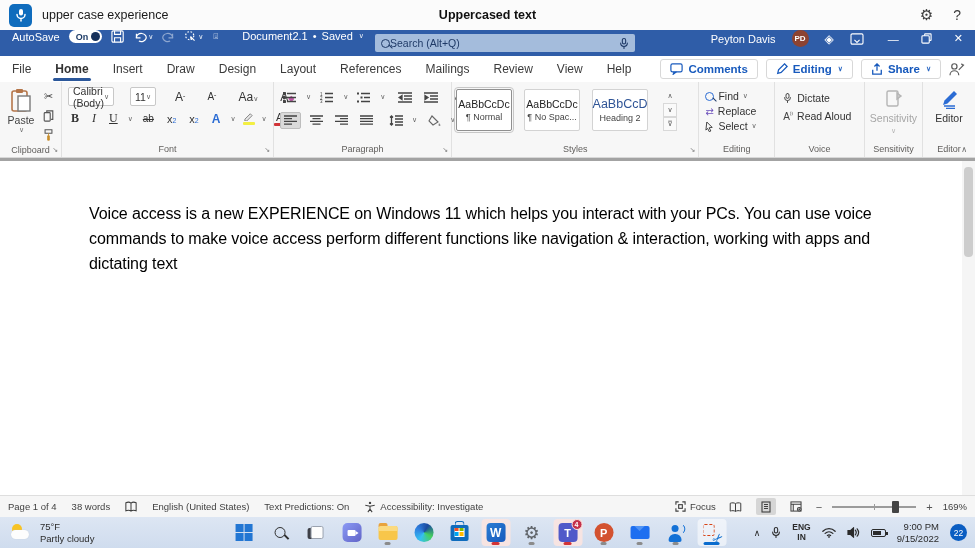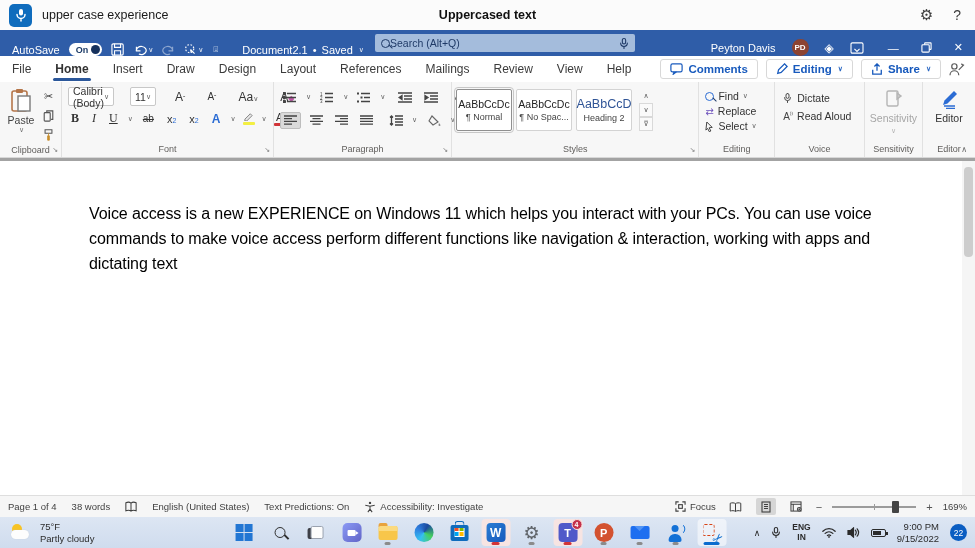--- a/index.html
+++ b/index.html
@@ -10,21 +10,21 @@
   
   .voicebar { height:30px; background:#fbfbfb; display:flex; align-items:center; position:relative; flex:0 0 auto; }
   .va-mic { width:23px; height:23px; background:#0f6cbd; border-radius:5px; margin:0 10px 0 9px; display:flex; align-items:center; justify-content:center; }
   .va-cmd { font-size:12.5px; color:#1b1b1b; }
   .va-status { position:absolute; left:0; right:0; text-align:center; font-size:12.5px; font-weight:bold; color:#111; pointer-events:none; }
   .va-right { margin-left:auto; display:flex; align-items:center; gap:20px; padding-right:14px; }
   .va-gear { font-size:15px; color:#3b3b3b; }
   .va-help { font-size:14px; color:#3b3b3b; }
 
   
-  .titlebar { height:26px; background:#2f5da8; display:flex; align-items:flex-end; color:#fff; font-size:11px; flex:0 0 auto; position:relative; }
+  .titlebar { height:26px; background:#2f5da8; display:flex; align-items:flex-start; color:#fff; font-size:11px; flex:0 0 auto; position:relative; }
   .qat { display:flex; align-items:center; gap:9px; padding-left:12px; }
   .toggle-pill { background:#fff; color:#1b3a66; border-radius:8px; height:13px; display:flex; align-items:center; gap:3px; padding:0 2px 0 7px; font-size:9px; font-weight:bold; }
   .toggle-knob { width:9px; height:9px; background:#16315c; border-radius:50%; }
   .qat .ic { display:inline-flex; align-items:center; }
   .chev { font-size:7px; opacity:.9; margin-left:1px; }
   .dim { opacity:.45; }
   .doc-title { margin-left:24px; display:flex; align-items:center; gap:5px; white-space:nowrap; }
   .searchbox { position:absolute; left:375px; width:260px; top:4px; height:18px; background:#a4bcdc; border-radius:2px; display:flex; align-items:center; color:#1f3a67; font-size:10.5px; padding:0 6px; }
   .searchbox .s-mic { margin-left:auto; }
   .tb-right { margin-left:auto; display:flex; align-items:center; gap:16px; padding-right:12px; }
@@ -68,21 +68,21 @@
   .subsup { font-size:11px; }
   .subsup sub, .subsup sup { font-size:7px; color:#2b6cd4; }
   .a-effect { color:#2b6cd4; font-weight:bold; }
   .underbar { display:inline-block; line-height:1; text-align:center; }
   .underbar .bar { display:block; height:3px; margin-top:1px; border-radius:1px; }
 
   .para-grid { display:flex; flex-direction:column; gap:5px; padding-top:1px; }
   .pbtn { display:inline-flex; align-items:center; padding:2px 3px; border-radius:2px; }
   .pbtn.sel { background:#dadada; border:1px solid #bdbdbd; }
 
-  .styles-row { display:flex; gap:4px; padding-top:2px; }
+  .styles-row { display:flex; gap:12px; padding-top:2px; }
   .stylechip { width:56px; height:42px; background:#fff; border:1px solid #d3d3d3; border-radius:2px; display:flex; flex-direction:column; align-items:center; justify-content:center; gap:2px; }
   .stylechip.sel { border:1px solid #909090; outline:1px solid #c7c7c7; outline-offset:1px; }
   .st-preview { font-size:10.5px; color:#222; white-space:nowrap; }
   .st-preview.h { color:#2F5496; font-size:12.5px; }
   .st-name { font-size:9px; color:#444; white-space:nowrap; }
   .styles-scroll { display:flex; flex-direction:column; margin-left:3px; }
   .styles-scroll span { width:14px; height:14px; border:1px solid #d9d9d9; background:#fafafa; display:flex; align-items:center; justify-content:center; font-size:7px; color:#555; }
 
   .edit-col { display:flex; flex-direction:column; gap:3px; padding-top:2px; font-size:10.5px; color:#333; }
   .edit-col .row { gap:4px; }

